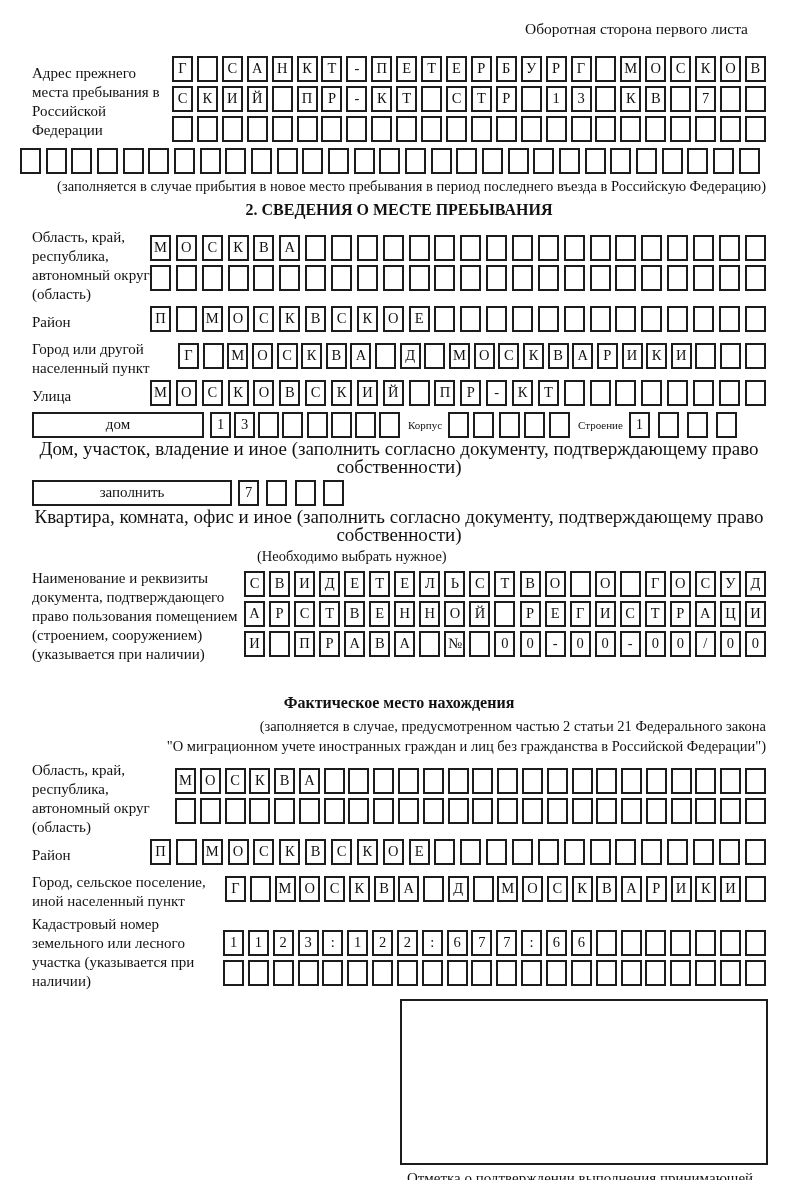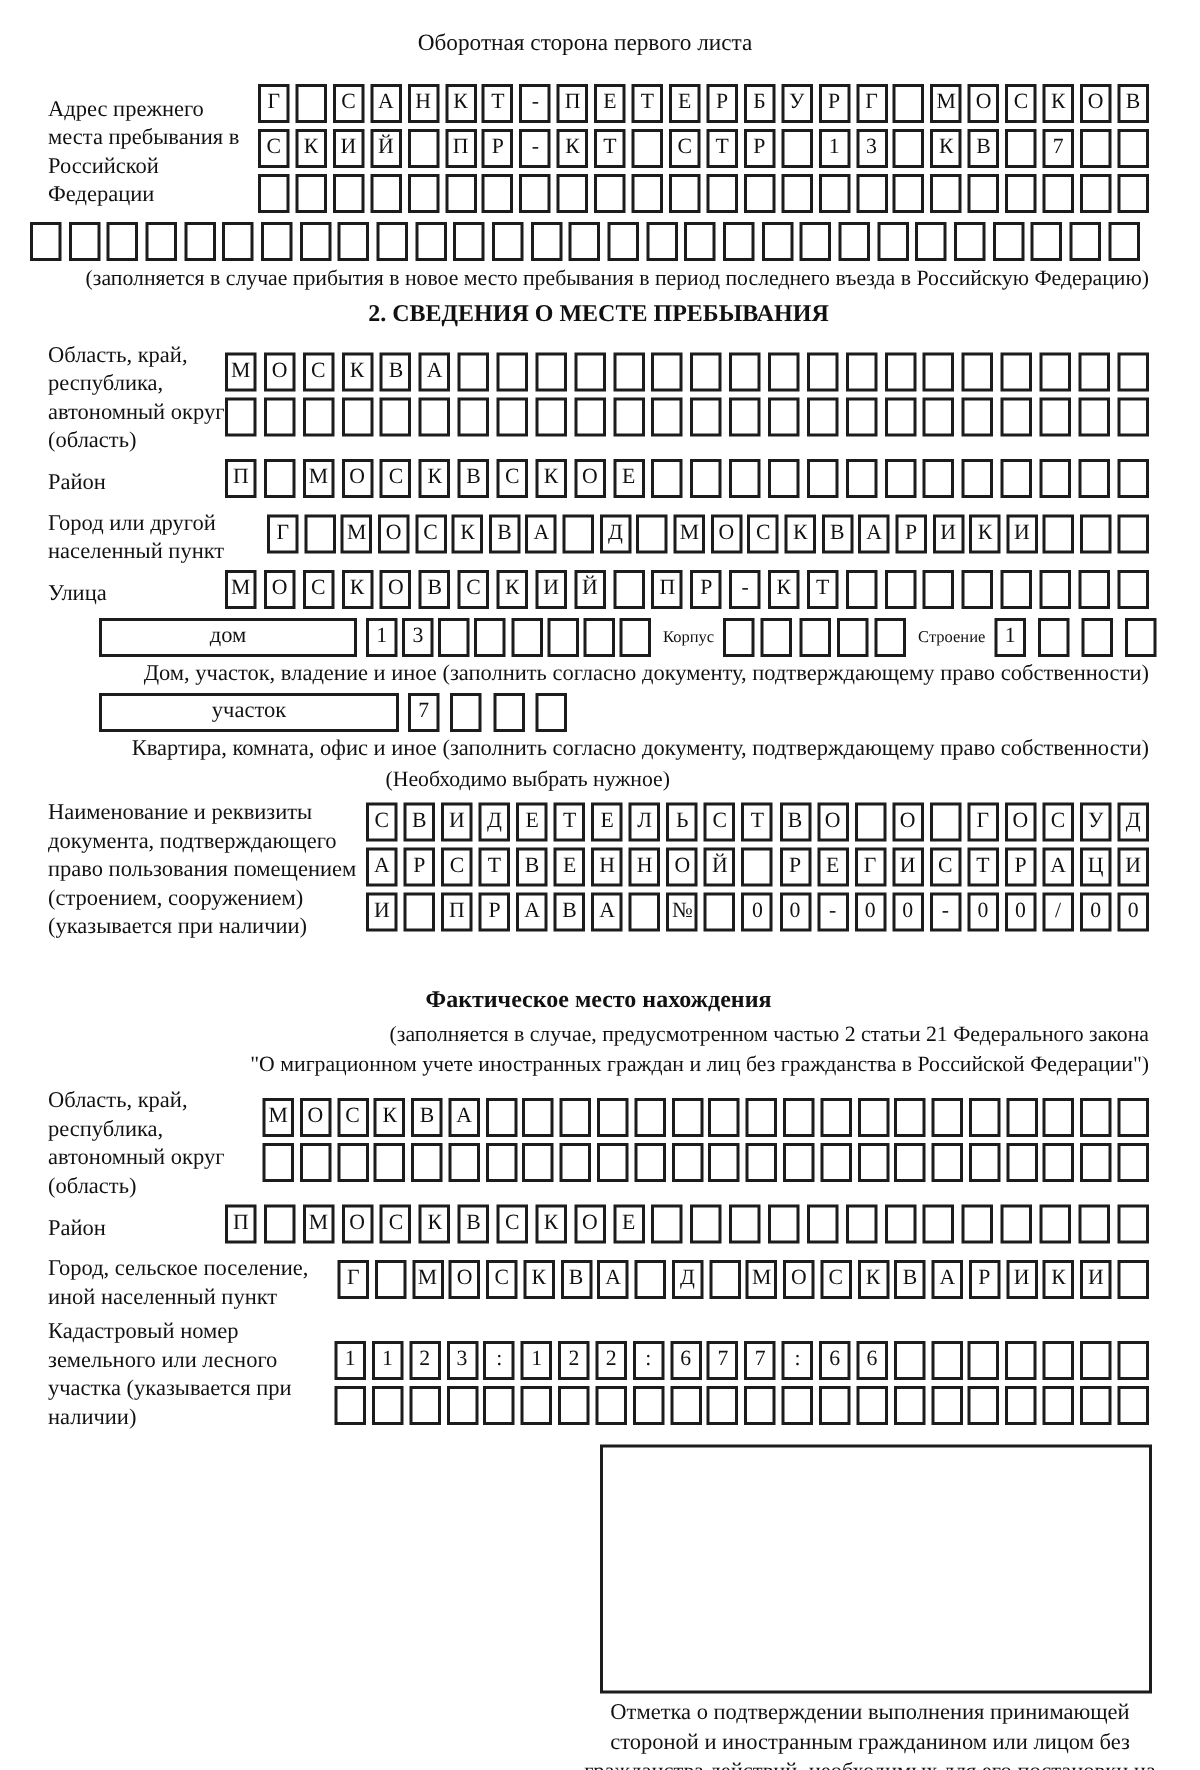--- a/index.html
+++ b/index.html
@@ -3,43 +3,43 @@
 <meta charset="utf-8">
 <style>
   html,body { margin:0; padding:0; background:#fff; }
   body {
     width:800px; height:1180px; overflow:hidden;
     font-family:"Liberation Serif","DejaVu Serif",serif;
     color:#111;
   }
   .page { box-sizing:border-box; width:800px; padding:20px 34px 0 32px; }
 
-  .hdr-note { text-align:center; font-size:15.5px; padding-right:18px; }
+  .hdr-note { text-align:right; font-size:15.5px; padding-right:18px; }
 
   .row { display:flex; align-items:center; margin-bottom:2px; }
   .lbl { font-size:15px; line-height:19px; flex:0 0 auto; padding-top:2px; }
   .w140 { width:140px; } .w118 { width:118px; } .w146 { width:146px; }
   .w212 { width:212px; } .w143 { width:143px; } .w193 { width:193px; } .w191 { width:191px; }
 
   .gridcol { flex:1 1 auto; min-width:0; }
   .cellrow { display:flex; justify-content:space-between; margin-bottom:4px; }
   .cell {
     box-sizing:border-box; flex:0 0 auto;
     width:21px; height:26px; border:2px solid #1c1c1c;
     font-size:14.5px; line-height:21px; text-align:center;
   }
   .fullrow { margin-left:-12px; width:740px; }
 
   .note { font-size:14.5px; text-align:right; line-height:17px; margin:1px 0 3px; }
-  .note-left { font-size:15px; text-align:right; line-height:18px; margin:2px 0 4px; }
+  .note-left { font-size:19px; text-align:center; line-height:18px; margin:2px 0 4px; }
   .sec-title { text-align:center; font-weight:bold; font-size:16px; margin:6px 0 7px; }
 
   .inline-box {
     box-sizing:border-box; border:2px solid #1c1c1c; height:26px;
-    text-align:center; font-size:15px; line-height:21px; flex:0 0 auto;margin-left:34px;
+    text-align:center; font-size:15px; line-height:21px; flex:0 0 auto;
   }
   .dom-box { width:172px; }
   .kv-box { width:200px; }
   .mini-grid { display:flex; justify-content:space-between; flex:0 0 auto; }
   .g8 { width:190px; margin-left:6px; }
   .g5 { width:122px; margin-left:6px; }
   .g4 { width:108px; margin-left:6px; }
   .g4b { width:106px; margin-left:6px; }
   .sub-lbl { font-size:11px; line-height:26px; flex:0 0 auto; margin-left:8px; }
 
@@ -367,21 +367,21 @@
     <div class="mini-grid g4">
         <span class="cell">1</span>
         <span class="cell"></span>
         <span class="cell"></span>
         <span class="cell"></span>
       </div>
   </div>
   <div class="note-left">Дом, участок, владение и иное (заполнить согласно документу, подтверждающему право собственности)</div>
 
   <div class="row">
-    <div class="inline-box kv-box">участок</div>
+    <div class="inline-box kv-box">заполнить</div>
     <div class="mini-grid g4b">
         <span class="cell">7</span>
         <span class="cell"></span>
         <span class="cell"></span>
         <span class="cell"></span>
       </div>
   </div>
   <div class="note-left">Квартира, комната, офис и иное (заполнить согласно документу, подтверждающему право собственности)</div>
 
   <div class="mesto-note">(Необходимо выбрать нужное)</div>

